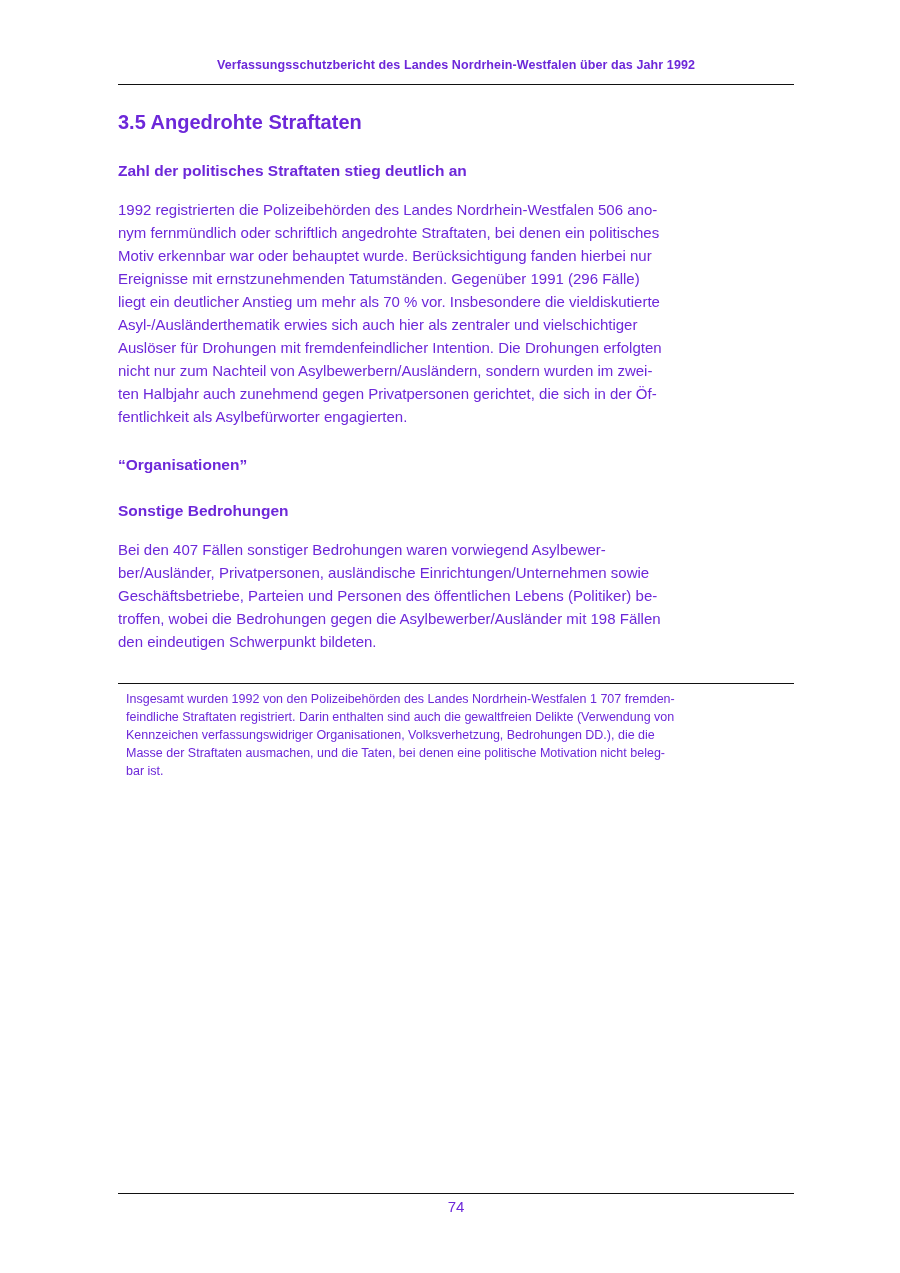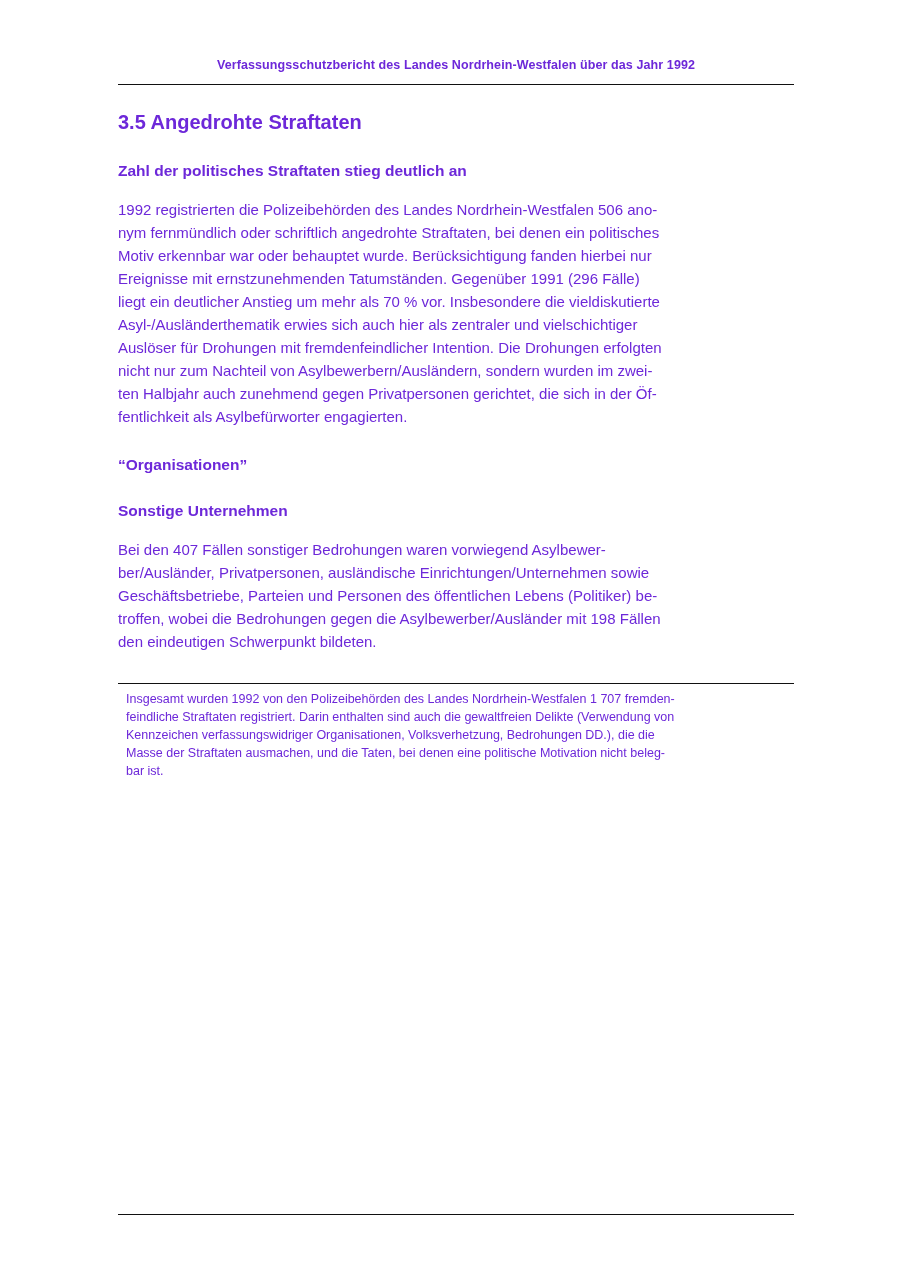--- a/index.html
+++ b/index.html
@@ -99,34 +99,35 @@
 liegt ein deutlicher Anstieg um mehr als 70 % vor. Insbesondere die vieldiskutierte
 Asyl-/Ausländerthematik erwies sich auch hier als zentraler und vielschichtiger
 Auslöser für Drohungen mit fremdenfeindlicher Intention. Die Drohungen erfolgten
 nicht nur zum Nachteil von Asylbewerbern/Ausländern, sondern wurden im zwei-
 ten Halbjahr auch zunehmend gegen Privatpersonen gerichtet, die sich in der Öf-
 fentlichkeit als Asylbefürworter engagierten.</p>
 
     <h2 class="subheading">“Organisationen”</h2>
 
 
-    <h2 class="subheading">Sonstige Unternehmen</h2>
+    <h2 class="subheading">Sonstige Bedrohungen</h2>
 
     <p class="para">Bei den 407 Fällen sonstiger Bedrohungen waren vorwiegend Asylbewer-
 ber/Ausländer, Privatpersonen, ausländische Einrichtungen/Unternehmen sowie
 Geschäftsbetriebe, Parteien und Personen des öffentlichen Lebens (Politiker) be-
 troffen, wobei die Bedrohungen gegen die Asylbewerber/Ausländer mit 198 Fällen
 den eindeutigen Schwerpunkt bildeten.</p>
 
     <hr class="footnote-rule">
 
     <div class="footnote">Insgesamt wurden 1992 von den Polizeibehörden des Landes Nordrhein-Westfalen 1 707 fremden-
 feindliche Straftaten registriert. Darin enthalten sind auch die gewaltfreien Delikte (Verwendung von
 Kennzeichen verfassungswidriger Organisationen, Volksverhetzung, Bedrohungen DD.), die die
 Masse der Straftaten ausmachen, und die Taten, bei denen eine politische Motivation nicht beleg-
 bar ist.</div>
 
   </div>
 
   <div class="footer">
     <hr class="footer-rule">
+    <div class="page-number">74</div>
   </div>
 </div>
 
 </body></html>

